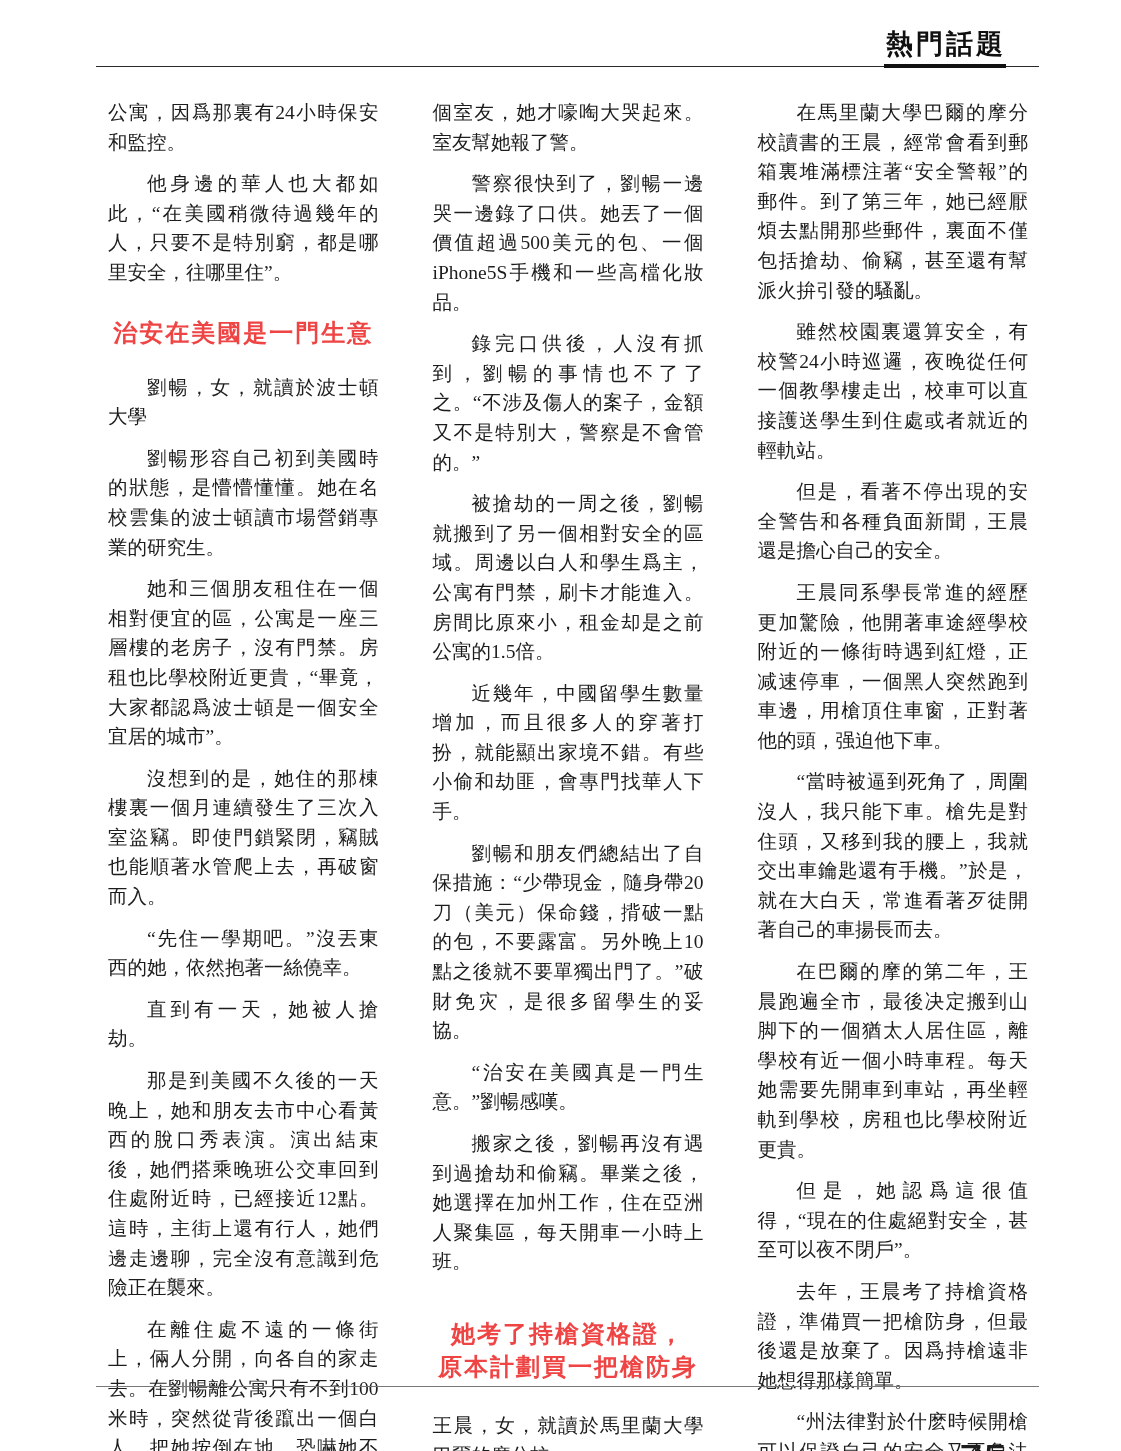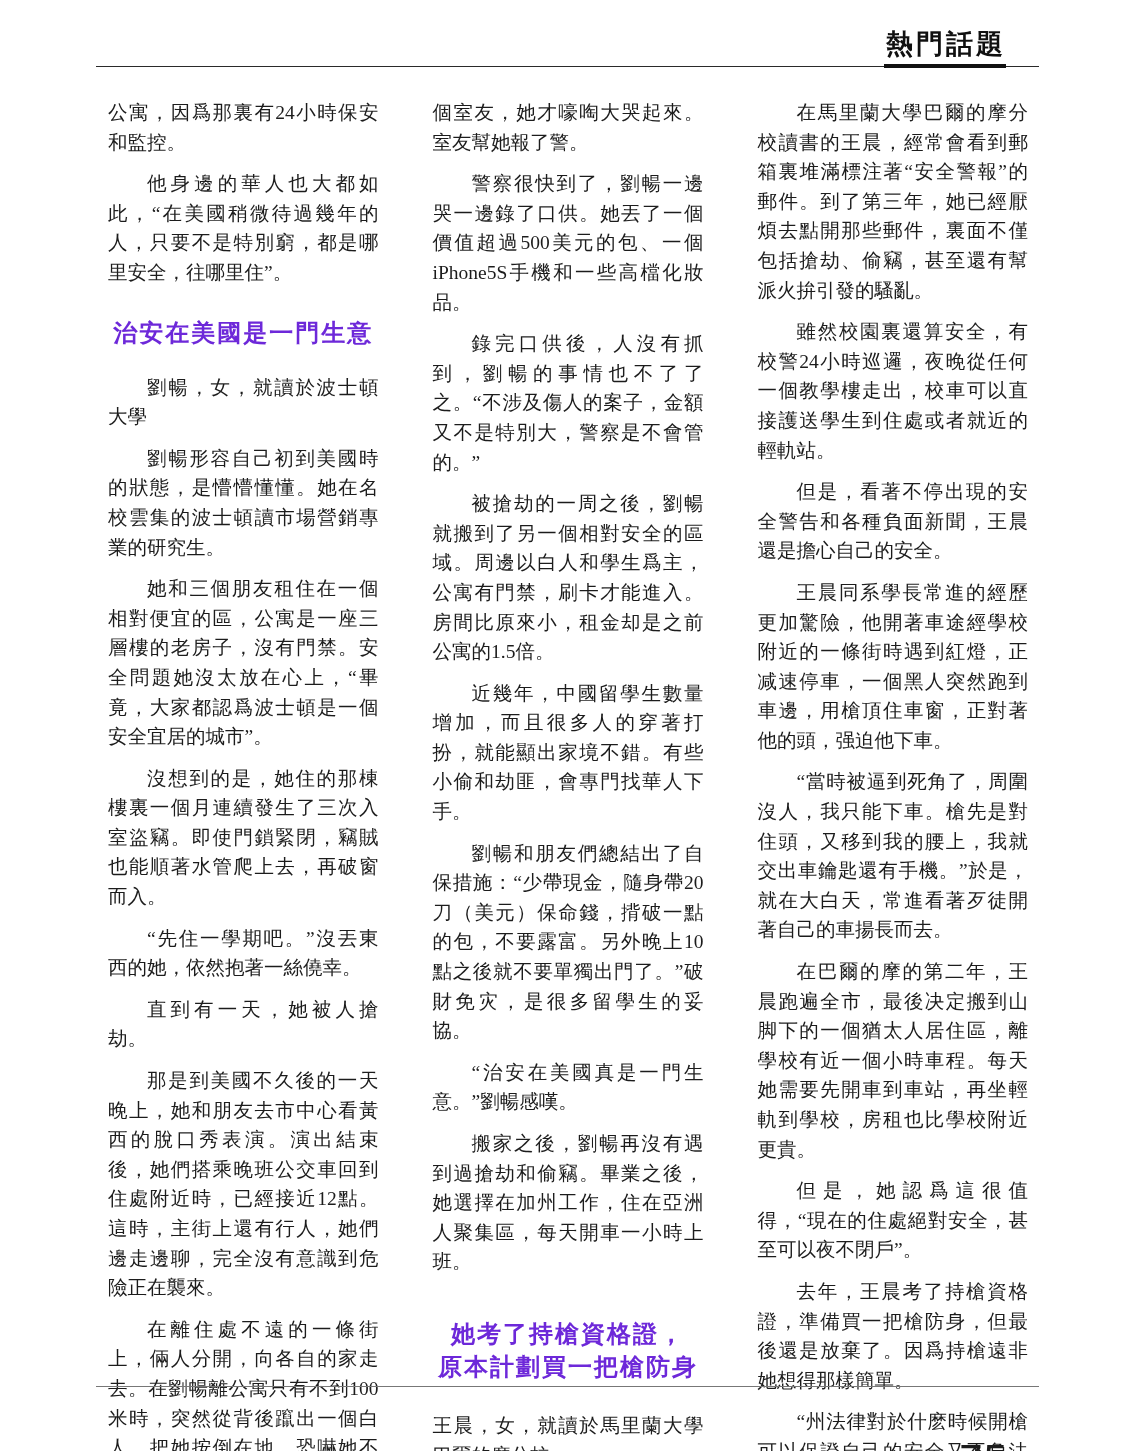--- a/index.html
+++ b/index.html
@@ -15,21 +15,21 @@
   }
   .header-rule{position:absolute;top:66px;left:96px;width:943px;height:0;border-top:1.5px solid #2a2a2a;}
   .header-underbar{position:absolute;top:64px;right:82px;width:122px;height:4px;background:#111;}
   
   .content{position:absolute;top:86px;left:96px;width:944px;display:flex;gap:30px;}
   .col{width:295px;}
   .col p{margin:12px;font-size:19.5px;line-height:29.6px;text-align:justify;color:#1c1c1c;}
   .indent{text-indent:2em;}
   .h-blue{
     font-family:"Liberation Sans","DejaVu Sans",sans-serif;font-weight:bold;
-    color:#6d28d9;font-size:24px;line-height:33px;text-align:center;letter-spacing:2px;
+    color:#ef4444;font-size:24px;line-height:33px;text-align:center;letter-spacing:2px;
     margin:28px 0 24px 0;
   }
   .h-blue2{margin:40px 0 28px 0;}
   .byline{margin-bottom:4px;}
   .map-wrap{margin:14px 0 10px 0;}
   .map-wrap svg{display:block;}
   .ma-label-cn{font-family:"Liberation Sans","DejaVu Sans",sans-serif;font-size:29px;letter-spacing:3px;fill:#ffffff;font-weight:bold;}
   .ma-label-en{font-family:"Liberation Sans","DejaVu Sans",sans-serif;font-size:17px;letter-spacing:1px;fill:rgba(255,255,255,0.88);font-weight:bold;}
   .md-label-cn{font-family:"Liberation Sans","DejaVu Sans",sans-serif;font-size:30px;letter-spacing:3px;fill:#ffffff;font-weight:bold;}
   .md-label-en{font-family:"Liberation Sans","DejaVu Sans",sans-serif;font-size:19px;letter-spacing:1px;fill:rgba(255,255,255,0.9);font-weight:bold;}
@@ -55,21 +55,21 @@
   <div class="content">
 
     <div class="col">
       <p>公寓，因爲那裏有24小時保安和監控。</p>
       <p class="indent">他身邊的華人也大都如此，“在美國稍微待過幾年的人，只要不是特別窮，都是哪里安全，往哪里住”。</p>
       <div class="h-blue">治安在美國是一門生意</div>
       <p class="indent byline">劉暢，女，就讀於波士頓大學</p>
 
 
       <p class="indent">劉暢形容自己初到美國時的狀態，是懵懵懂懂。她在名校雲集的波士頓讀市場營銷專業的研究生。</p>
-      <p class="indent">她和三個朋友租住在一個相對便宜的區，公寓是一座三層樓的老房子，沒有門禁。安全問題她沒太放在心上，“畢竟，大家都認爲波士頓是一個安全宜居的城市”。</p>
+      <p class="indent">她和三個朋友租住在一個相對便宜的區，公寓是一座三層樓的老房子，沒有門禁。房租也比學校附近更貴，“畢竟，大家都認爲波士頓是一個安全宜居的城市”。</p>
       <p class="indent">沒想到的是，她住的那棟樓裏一個月連續發生了三次入室盜竊。即使門鎖緊閉，竊賊也能順著水管爬上去，再破窗而入。</p>
       <p class="indent">“先住一學期吧。”沒丟東西的她，依然抱著一絲僥幸。</p>
       <p class="indent">直到有一天，她被人搶劫。</p>
       <p class="indent">那是到美國不久後的一天晚上，她和朋友去市中心看黃西的脫口秀表演。演出結束後，她們搭乘晚班公交車回到住處附近時，已經接近12點。這時，主街上還有行人，她們邊走邊聊，完全沒有意識到危險正在襲來。</p>
       <p class="indent">在離住處不遠的一條街上，倆人分開，向各自的家走去。在劉暢離公寓只有不到100米時，突然從背後躥出一個白人，把她按倒在地，恐嚇她不要叫喊，然後把她身上的包扯下來，奪過手機。</p>
       <p class="indent">被嚇懵了的劉暢腦袋一片空白，沒有哭也沒有喊，她從地上爬起來，快速跑回了公寓。直到看到三</p>
     </div>
 
     <div class="col">
       <p>個室友，她才嚎啕大哭起來。室友幫她報了警。</p>

